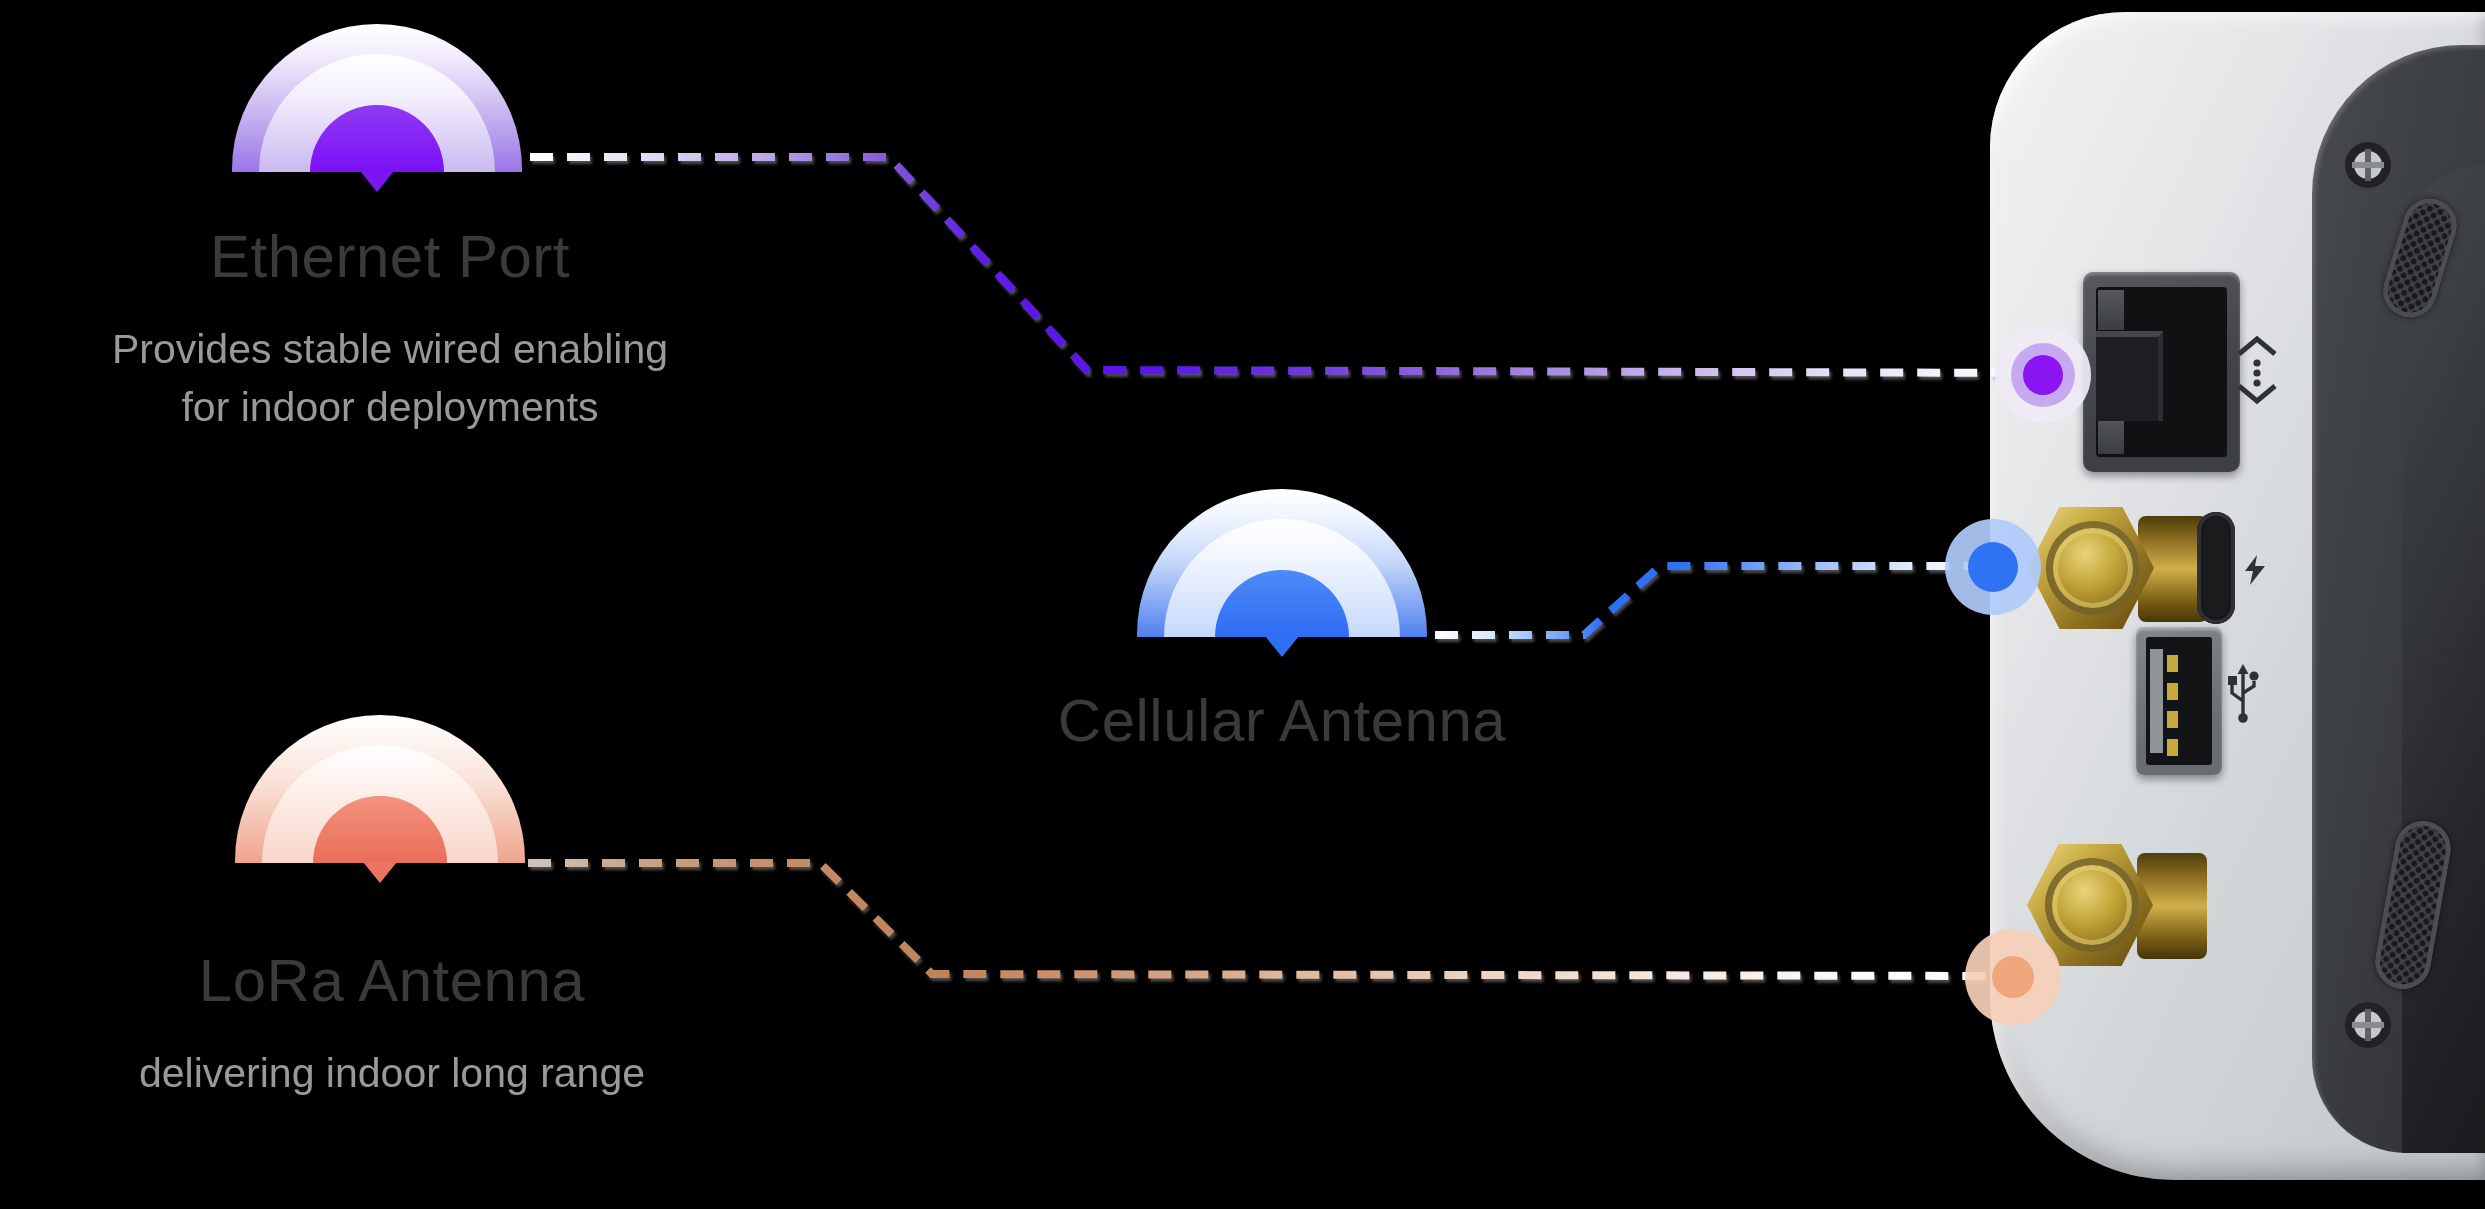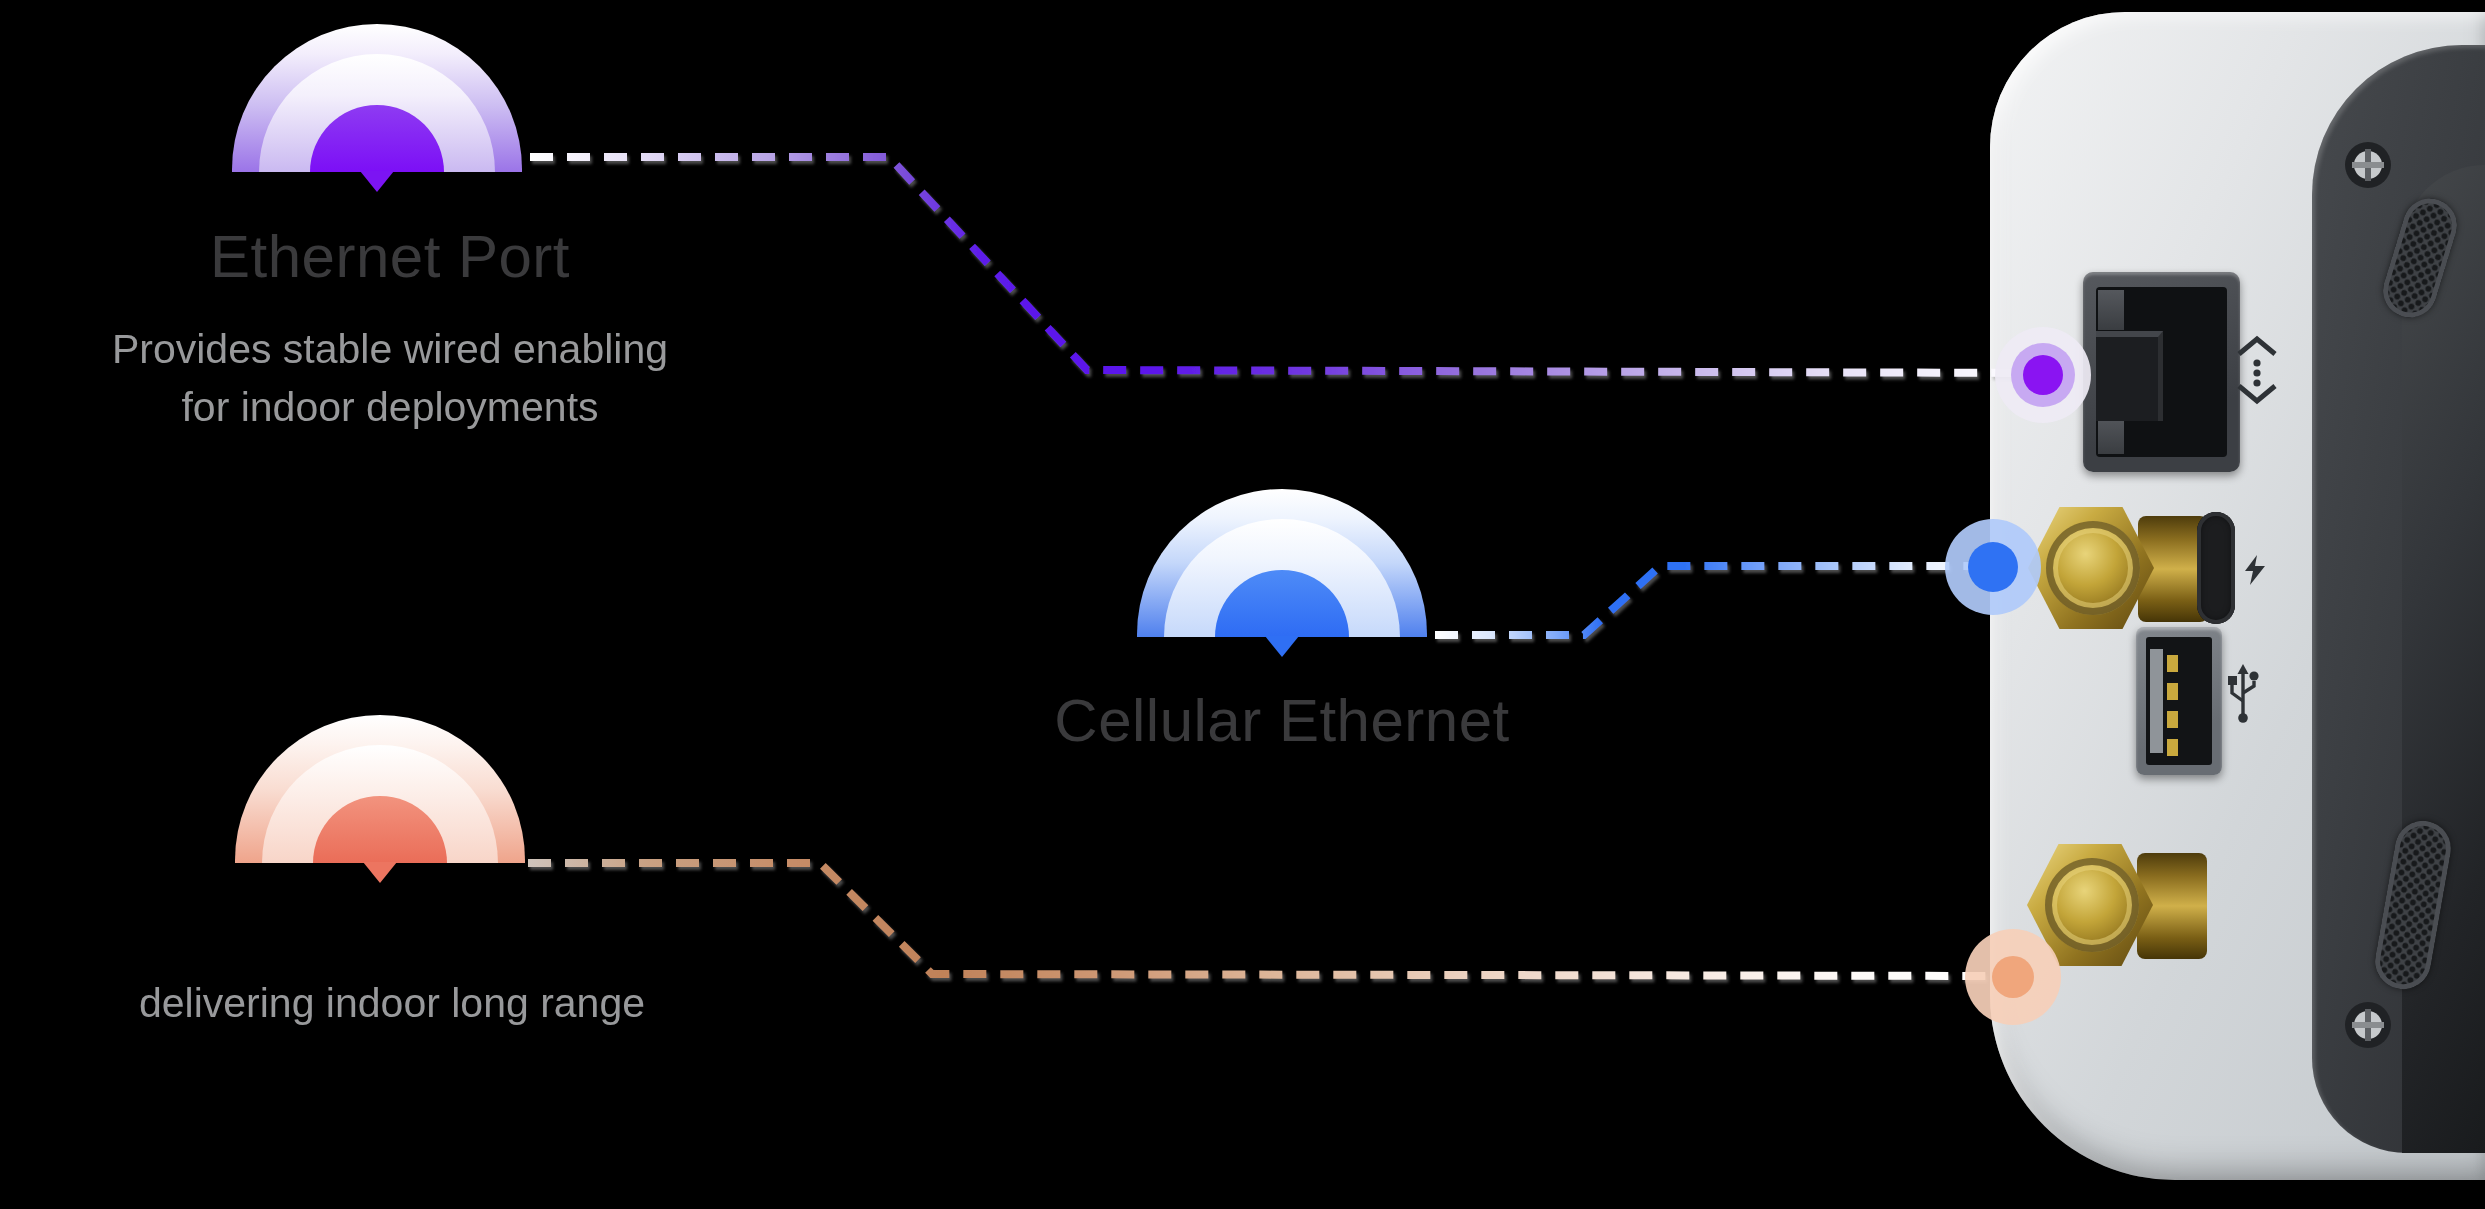--- a/index.html
+++ b/index.html
@@ -101,24 +101,25 @@
 
   <div class="callout" style="left:390px;top:222px;">
     <h2>Ethernet Port</h2>
     <div class="desc">
       <div>Provides stable wired enabling</div>
       <div>for indoor deployments</div>
     </div>
   </div>
 
   <div class="callout" style="left:1282px;top:686px;">
-    <h2>Cellular Ethernet</h2>
+    <h2>Cellular Antenna</h2>
   </div>
 
   <div class="callout" style="left:392px;top:946px;">
+    <h2>LoRa Antenna</h2>
     <div class="desc">
       <div>delivering indoor long range</div>
     </div>
   </div>
 
   <div class="arc arc-purple z-arcs" style="left:232px;top:24px;">
     <div class="half a-outer"></div>
     <div class="half a-mid"></div>
     <div class="half a-inner"></div>
     <div class="pointer"></div>

